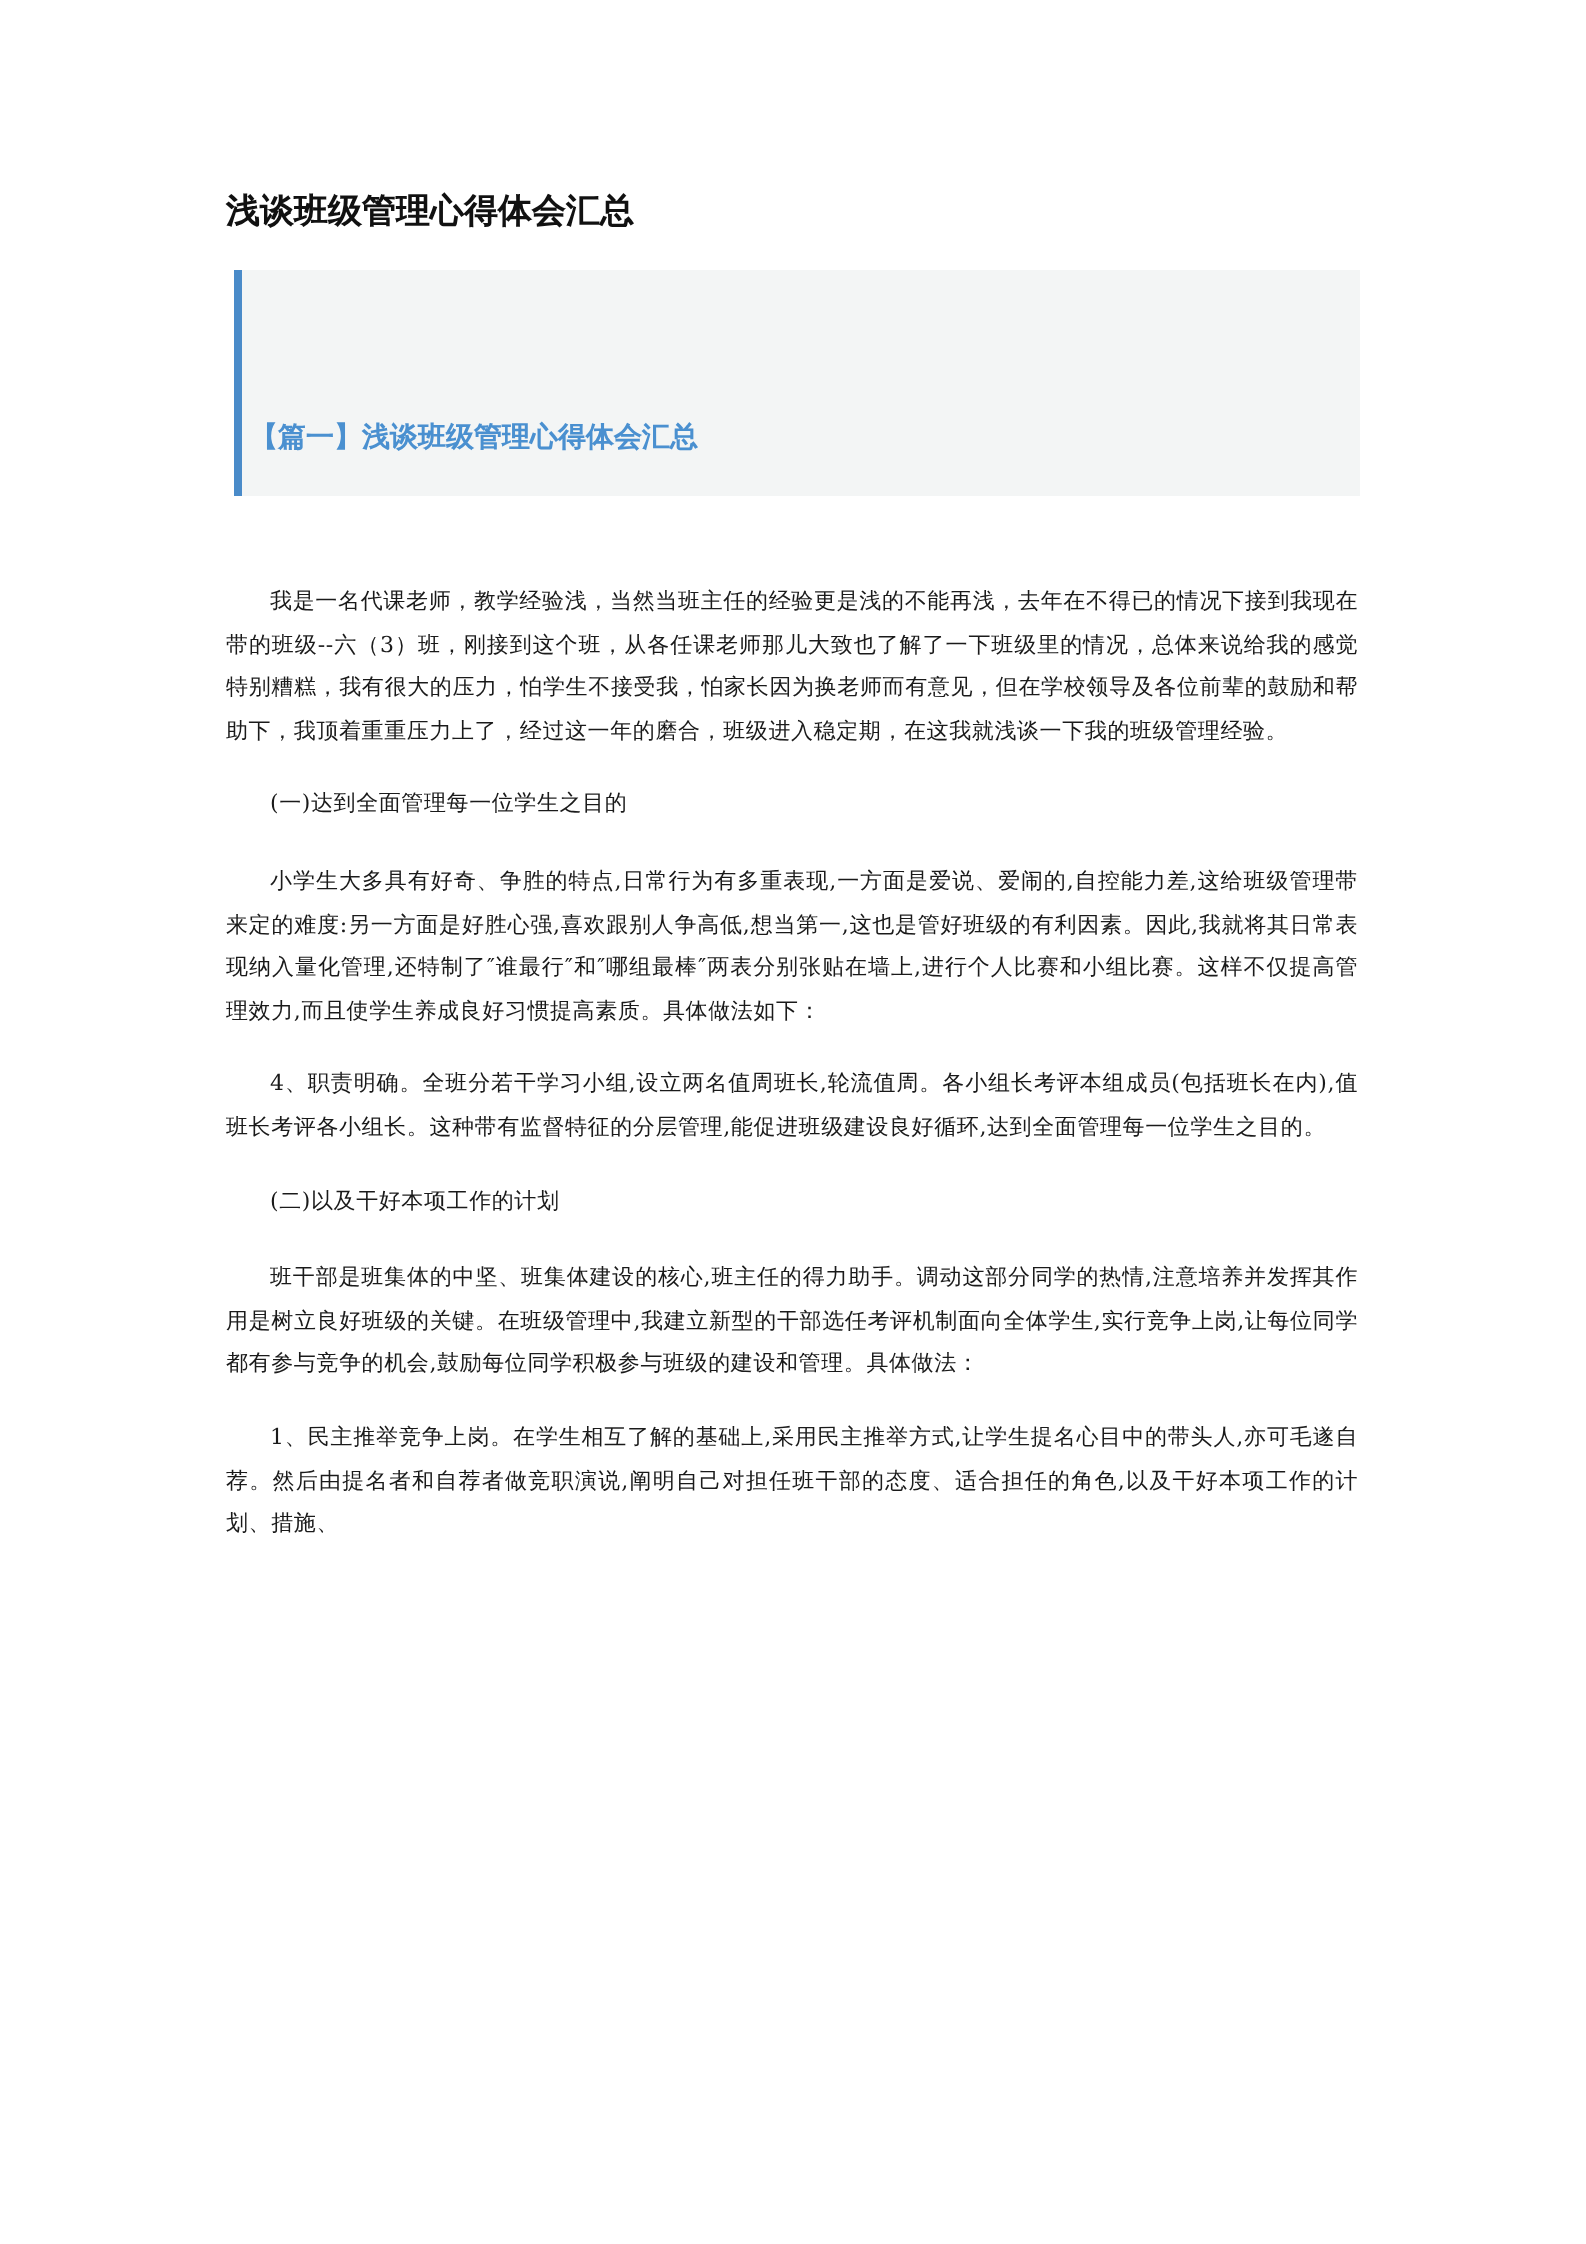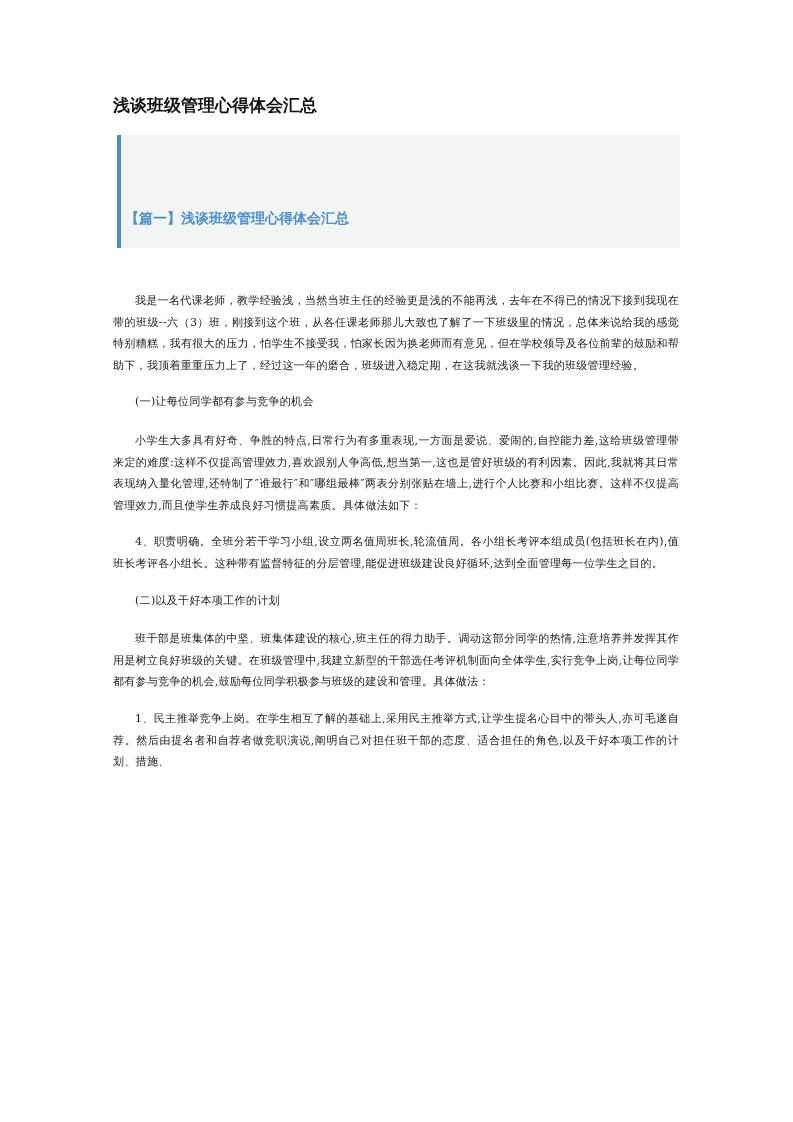--- a/index.html
+++ b/index.html
@@ -79,20 +79,20 @@
 
 <div class="page">
   <h1 class="doc-title">浅谈班级管理心得体会汇总</h1>
 
   <div class="banner">
     <h2 class="banner-heading">【篇一】浅谈班级管理心得体会汇总</h2>
   </div>
 
   <div class="content">
     <p class="para">我是一名代课老师，教学经验浅，当然当班主任的经验更是浅的不能再浅，去年在不得已的情况下接到我现在带的班级--六（3）班，刚接到这个班，从各任课老师那儿大致也了解了一下班级里的情况，总体来说给我的感觉特别糟糕，我有很大的压力，怕学生不接受我，怕家长因为换老师而有意见，但在学校领导及各位前辈的鼓励和帮助下，我顶着重重压力上了，经过这一年的磨合，班级进入稳定期，在这我就浅谈一下我的班级管理经验。</p>
-    <p class="para section">(一)让每位同学都有参与竞争的机会</p>
-    <p class="para">小学生大多具有好奇、争胜的特点,日常行为有多重表现,一方面是爱说、爱闹的,自控能力差,这给班级管理带来定的难度:这样不仅提高管理效力,喜欢跟别人争高低,想当第一,这也是管好班级的有利因素。因此,我就将其日常表现纳入量化管理,还特制了″谁最行″和″哪组最棒″两表分别张贴在墙上,进行个人比赛和小组比赛。这样不仅提高管理效力,而且使学生养成良好习惯提高素质。具体做法如下：</p>
+    <p class="para section">(一)达到全面管理每一位学生之目的</p>
+    <p class="para">小学生大多具有好奇、争胜的特点,日常行为有多重表现,一方面是爱说、爱闹的,自控能力差,这给班级管理带来定的难度:另一方面是好胜心强,喜欢跟别人争高低,想当第一,这也是管好班级的有利因素。因此,我就将其日常表现纳入量化管理,还特制了″谁最行″和″哪组最棒″两表分别张贴在墙上,进行个人比赛和小组比赛。这样不仅提高管理效力,而且使学生养成良好习惯提高素质。具体做法如下：</p>
     <p class="para">4、职责明确。全班分若干学习小组,设立两名值周班长,轮流值周。各小组长考评本组成员(包括班长在内),值班长考评各小组长。这种带有监督特征的分层管理,能促进班级建设良好循环,达到全面管理每一位学生之目的。</p>
     <p class="para section">(二)以及干好本项工作的计划</p>
     <p class="para">班干部是班集体的中坚、班集体建设的核心,班主任的得力助手。调动这部分同学的热情,注意培养并发挥其作用是树立良好班级的关键。在班级管理中,我建立新型的干部选任考评机制面向全体学生,实行竞争上岗,让每位同学都有参与竞争的机会,鼓励每位同学积极参与班级的建设和管理。具体做法：</p>
     <p class="para">1、民主推举竞争上岗。在学生相互了解的基础上,采用民主推举方式,让学生提名心目中的带头人,亦可毛遂自荐。然后由提名者和自荐者做竞职演说,阐明自己对担任班干部的态度、适合担任的角色,以及干好本项工作的计划、措施、</p>
   </div>
 </div>
 
 </body></html>

